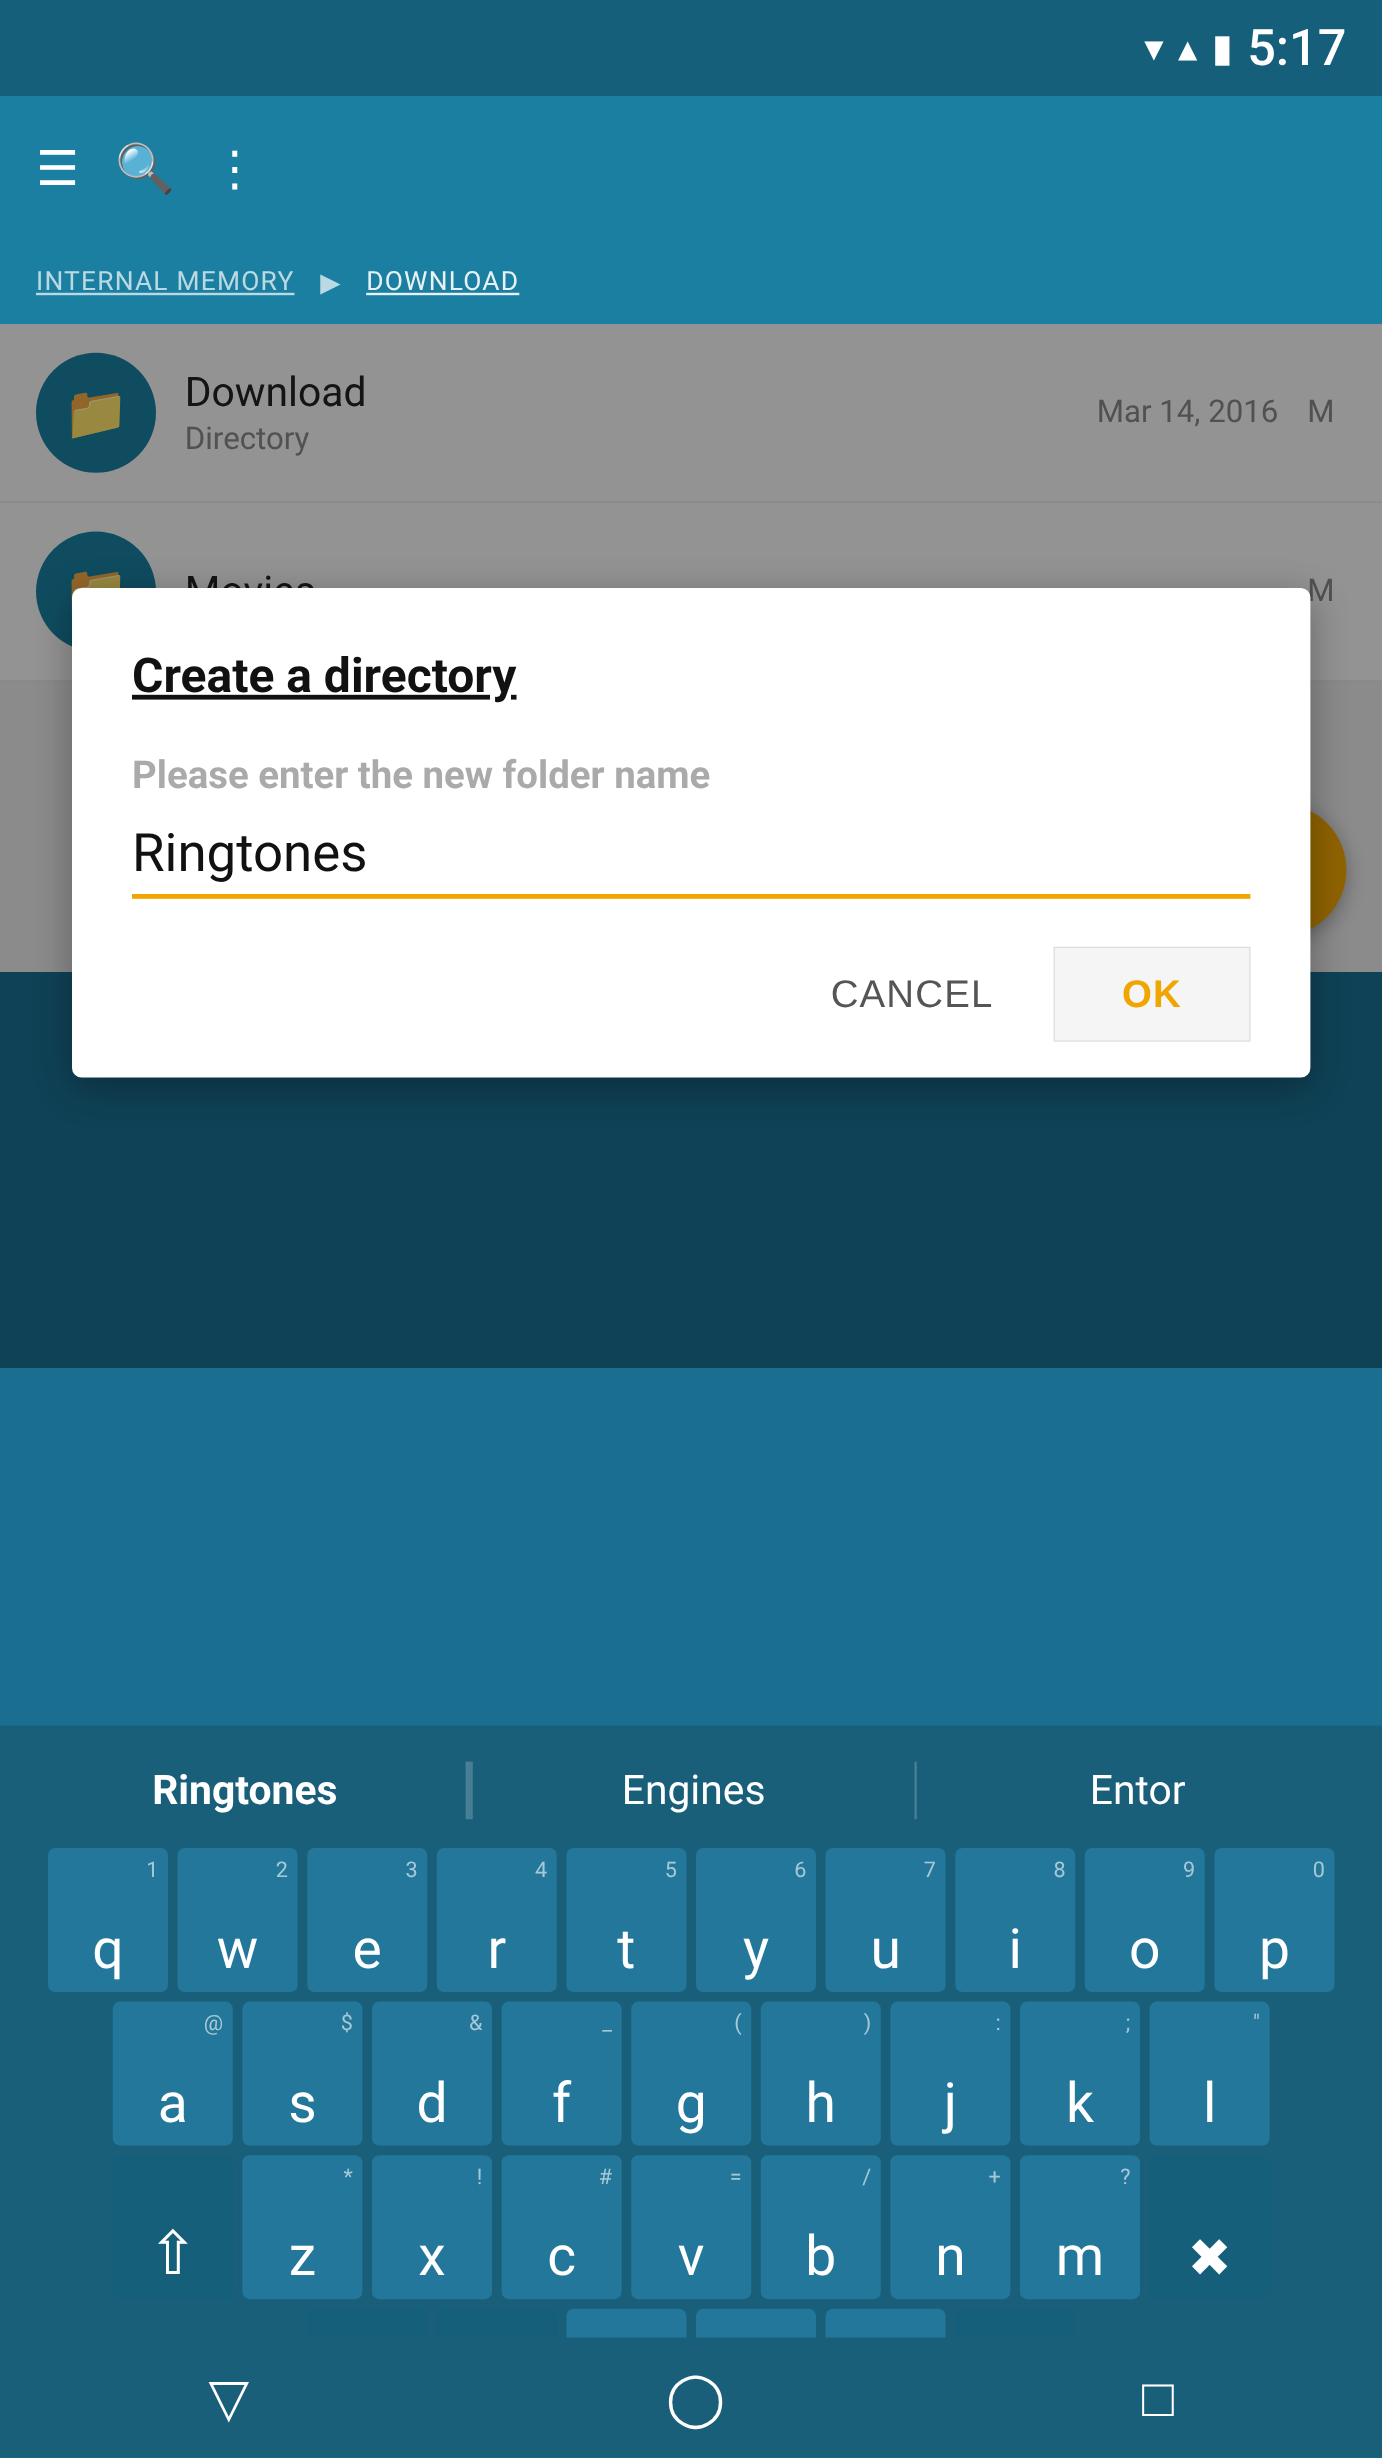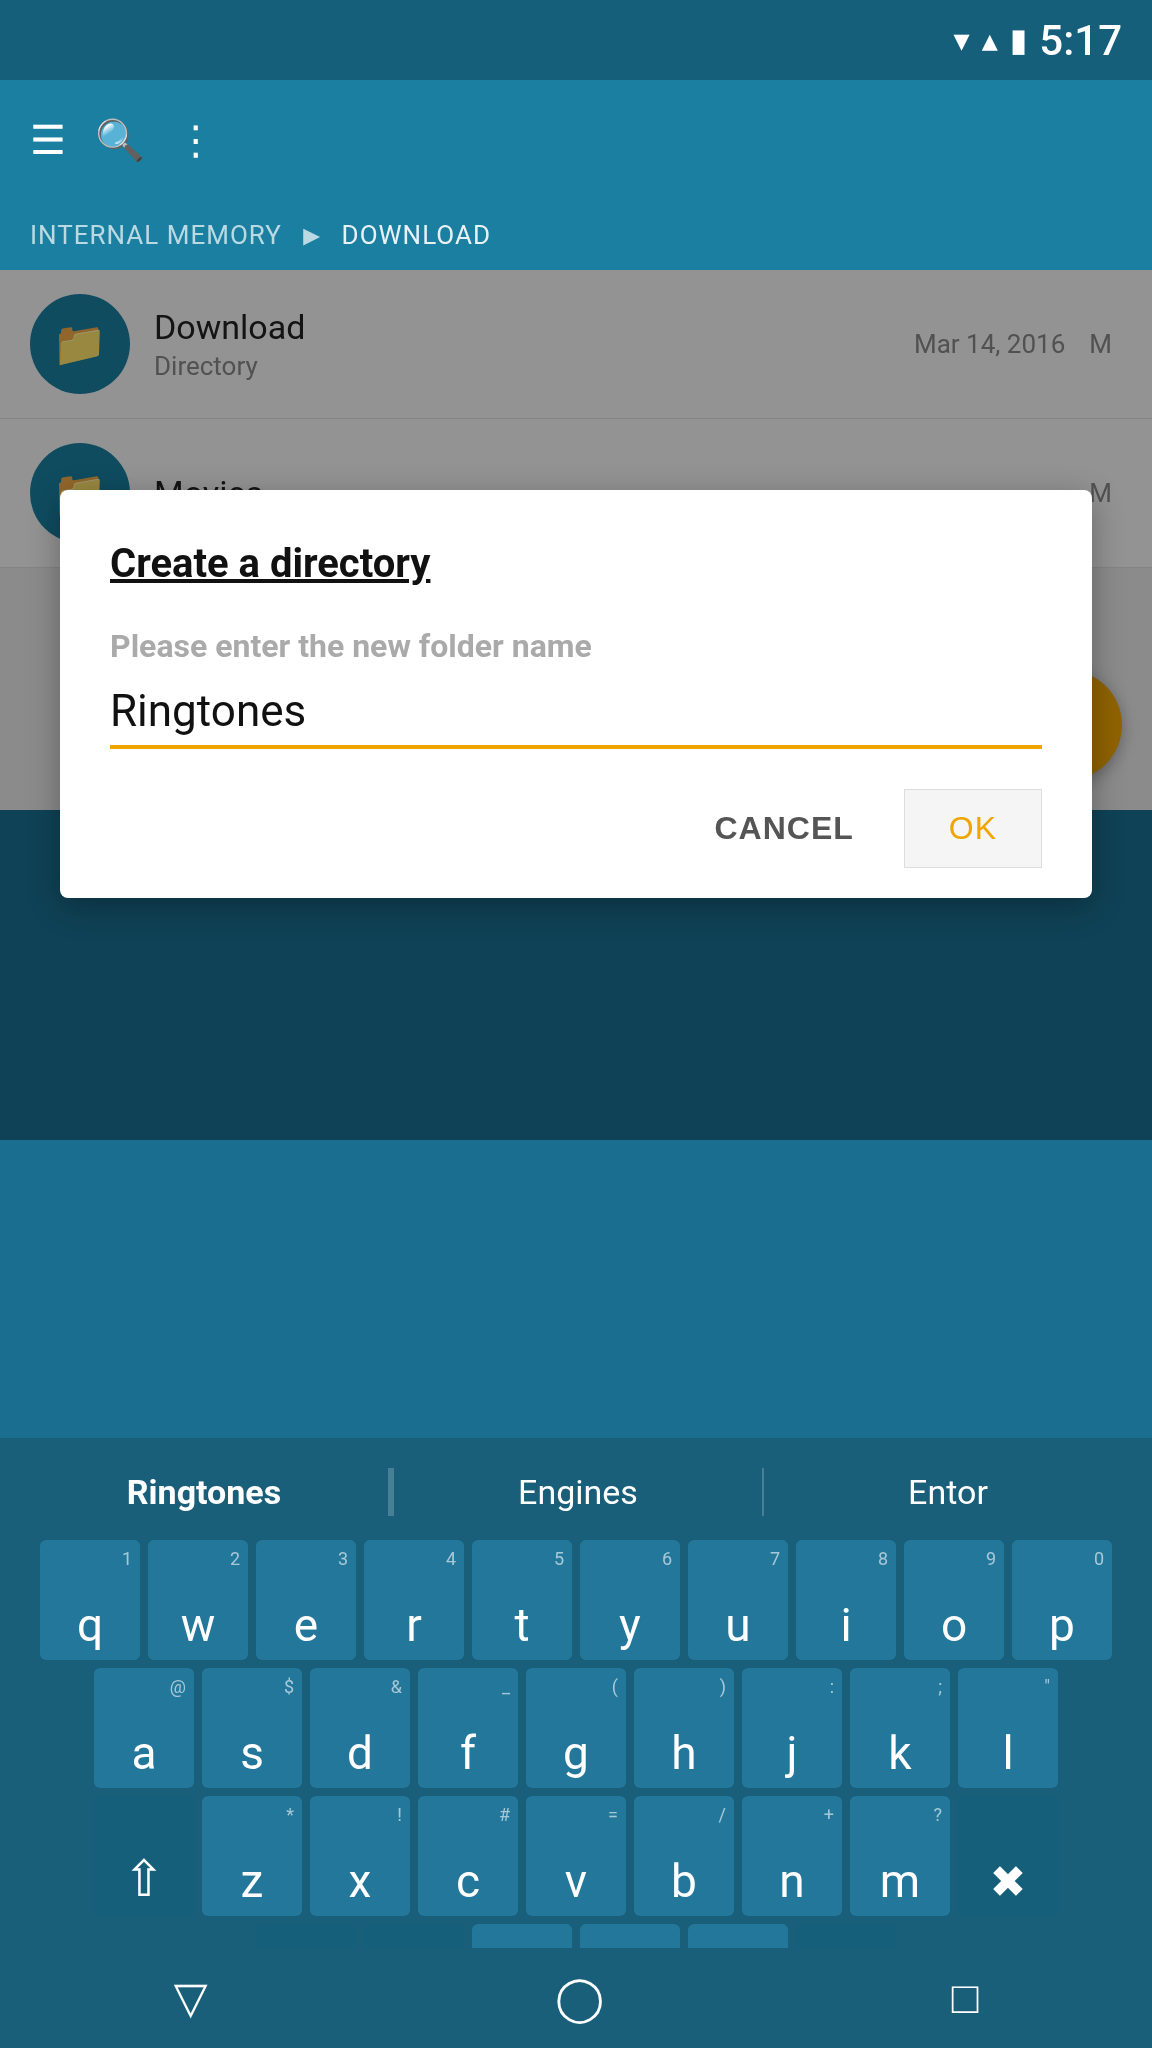--- a/index.html
+++ b/index.html
@@ -73,23 +73,24 @@
       width: 100%;
       height: 70px;
       background: #1a7fa0;
       display: flex;
       align-items: center;
       padding: 0 30px;
       gap: 16px;
     }
     .breadcrumb-item {
       color: rgba(255,255,255,0.7);
-      font-size: 26px;
+      font-size: 22px;
       letter-spacing: 1px;
       text-transform: uppercase;
+      text-decoration: underline;
     }
     .breadcrumb-arrow {
       color: rgba(255,255,255,0.7);
       font-size: 28px;
     }
     .breadcrumb-item.active {
       color: rgba(255,255,255,0.9);
     }
 
     
@@ -217,31 +218,31 @@
       justify-content: flex-end;
       gap: 10px;
       margin-top: 20px;
     }
     .btn-cancel {
       padding: 20px 40px;
       background: transparent;
       border: none;
       color: #555;
       font-size: 32px;
-      font-weight: 700;
+      font-weight: 400;
       letter-spacing: 1px;
       cursor: pointer;
     }
     .btn-ok {
-      padding: 20px 44px;
+      padding: 20px 56px;
       background: #f5f5f5;
       border: 1px solid #ddd;
       color: #f0a500;
       font-size: 32px;
-      font-weight: 400;
+      font-weight: 700;
       letter-spacing: 1px;
       cursor: pointer;
     }
 
     
     .keyboard {
       position: absolute;
       bottom: 0;
       left: 0;
       width: 100%;

